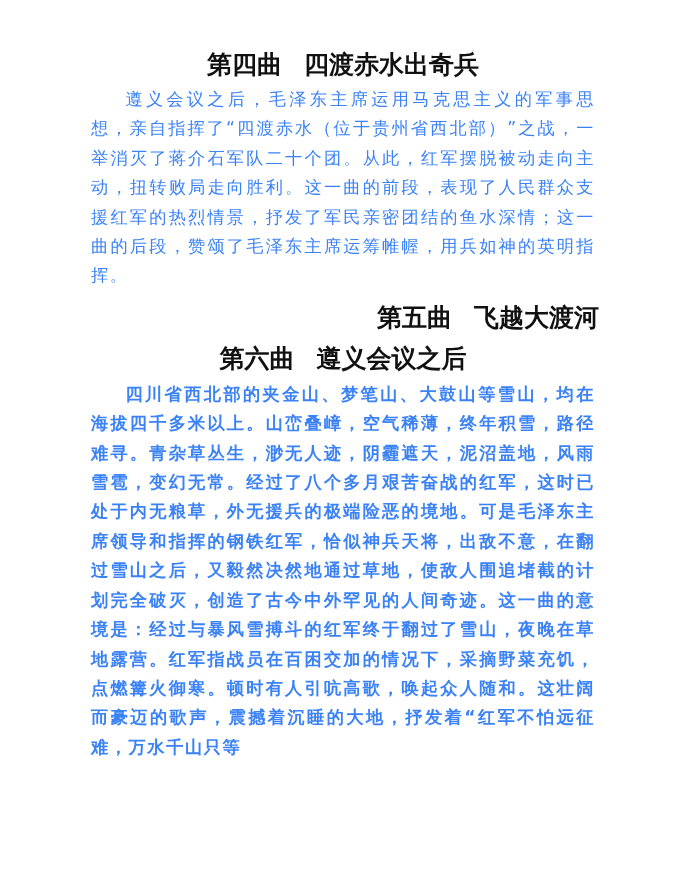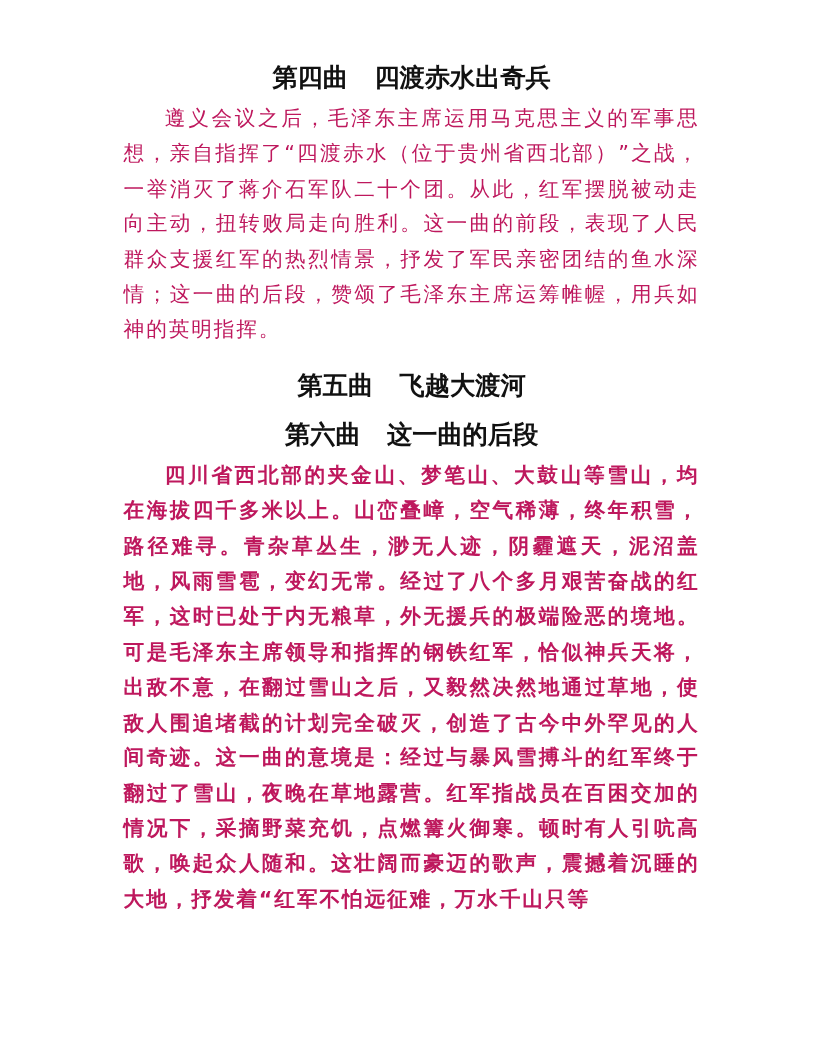--- a/index.html
+++ b/index.html
@@ -17,54 +17,54 @@
     }
     .page {
       position: absolute;
       left: 87px;
       top: 0;
       width: 512px;
     }
     .section-title {
       text-align: center;
       font-weight: bold;
-      font-size: 21px;
+      font-size: 25px;
       line-height: 28px;
       height: 28px;
       letter-spacing: 0px;
       color: #111;
       white-space: pre;
     }
     .section-title .num {
       margin-right: 22px;
     }
     .para {
       font-size: 17.2px;
       line-height: 29.4px;
       text-align: justify;
       text-align-last: left;
       letter-spacing: 1.6px;
       text-indent: 2em;
-      margin: 16px;
-      color: #be185d;
+      margin: 4px;
+      color: #3b82f6;
       font-weight: 500;
     }
     #s4-title { margin-top: 51px; }
     #s4-para  { margin-top: 6px; }
-    #s5-title { margin-top: 13px; }
+    #s5-title { margin-top: 13px; text-align: right; }
     #s5-para  { margin-top: 6px; }
     #s6-title { margin-top: 13px; }
     #s6-para  { margin-top: 7px; font-weight: bold; }
   </style>
 </head>
 <body>
 
 <div class="page">
 
   <div id="s4-title" class="section-title"><span class="num">第四曲</span><span>四渡赤水出奇兵</span></div>
   <p id="s4-para" class="para">遵义会议之后，毛泽东主席运用马克思主义的军事思想，亲自指挥了“四渡赤水（位于贵州省西北部）”之战，一举消灭了蒋介石军队二十个团。从此，红军摆脱被动走向主动，扭转败局走向胜利。这一曲的前段，表现了人民群众支援红军的热烈情景，抒发了军民亲密团结的鱼水深情；这一曲的后段，赞颂了毛泽东主席运筹帷幄，用兵如神的英明指挥。</p>
 
   <div id="s5-title" class="section-title"><span class="num">第五曲</span><span>飞越大渡河</span></div>
 
-  <div id="s6-title" class="section-title"><span class="num">第六曲</span><span>这一曲的后段</span></div>
+  <div id="s6-title" class="section-title"><span class="num">第六曲</span><span>遵义会议之后</span></div>
   <p id="s6-para" class="para">四川省西北部的夹金山、梦笔山、大鼓山等雪山，均在海拔四千多米以上。山峦叠嶂，空气稀薄，终年积雪，路径难寻。青杂草丛生，渺无人迹，阴霾遮天，泥沼盖地，风雨雪雹，变幻无常。经过了八个多月艰苦奋战的红军，这时已处于内无粮草，外无援兵的极端险恶的境地。可是毛泽东主席领导和指挥的钢铁红军，恰似神兵天将，出敌不意，在翻过雪山之后，又毅然决然地通过草地，使敌人围追堵截的计划完全破灭，创造了古今中外罕见的人间奇迹。这一曲的意境是：经过与暴风雪搏斗的红军终于翻过了雪山，夜晚在草地露营。红军指战员在百困交加的情况下，采摘野菜充饥，点燃篝火御寒。顿时有人引吭高歌，唤起众人随和。这壮阔而豪迈的歌声，震撼着沉睡的大地，抒发着“红军不怕远征难，万水千山只等</p>
 
 </div>
 
 </body></html>

